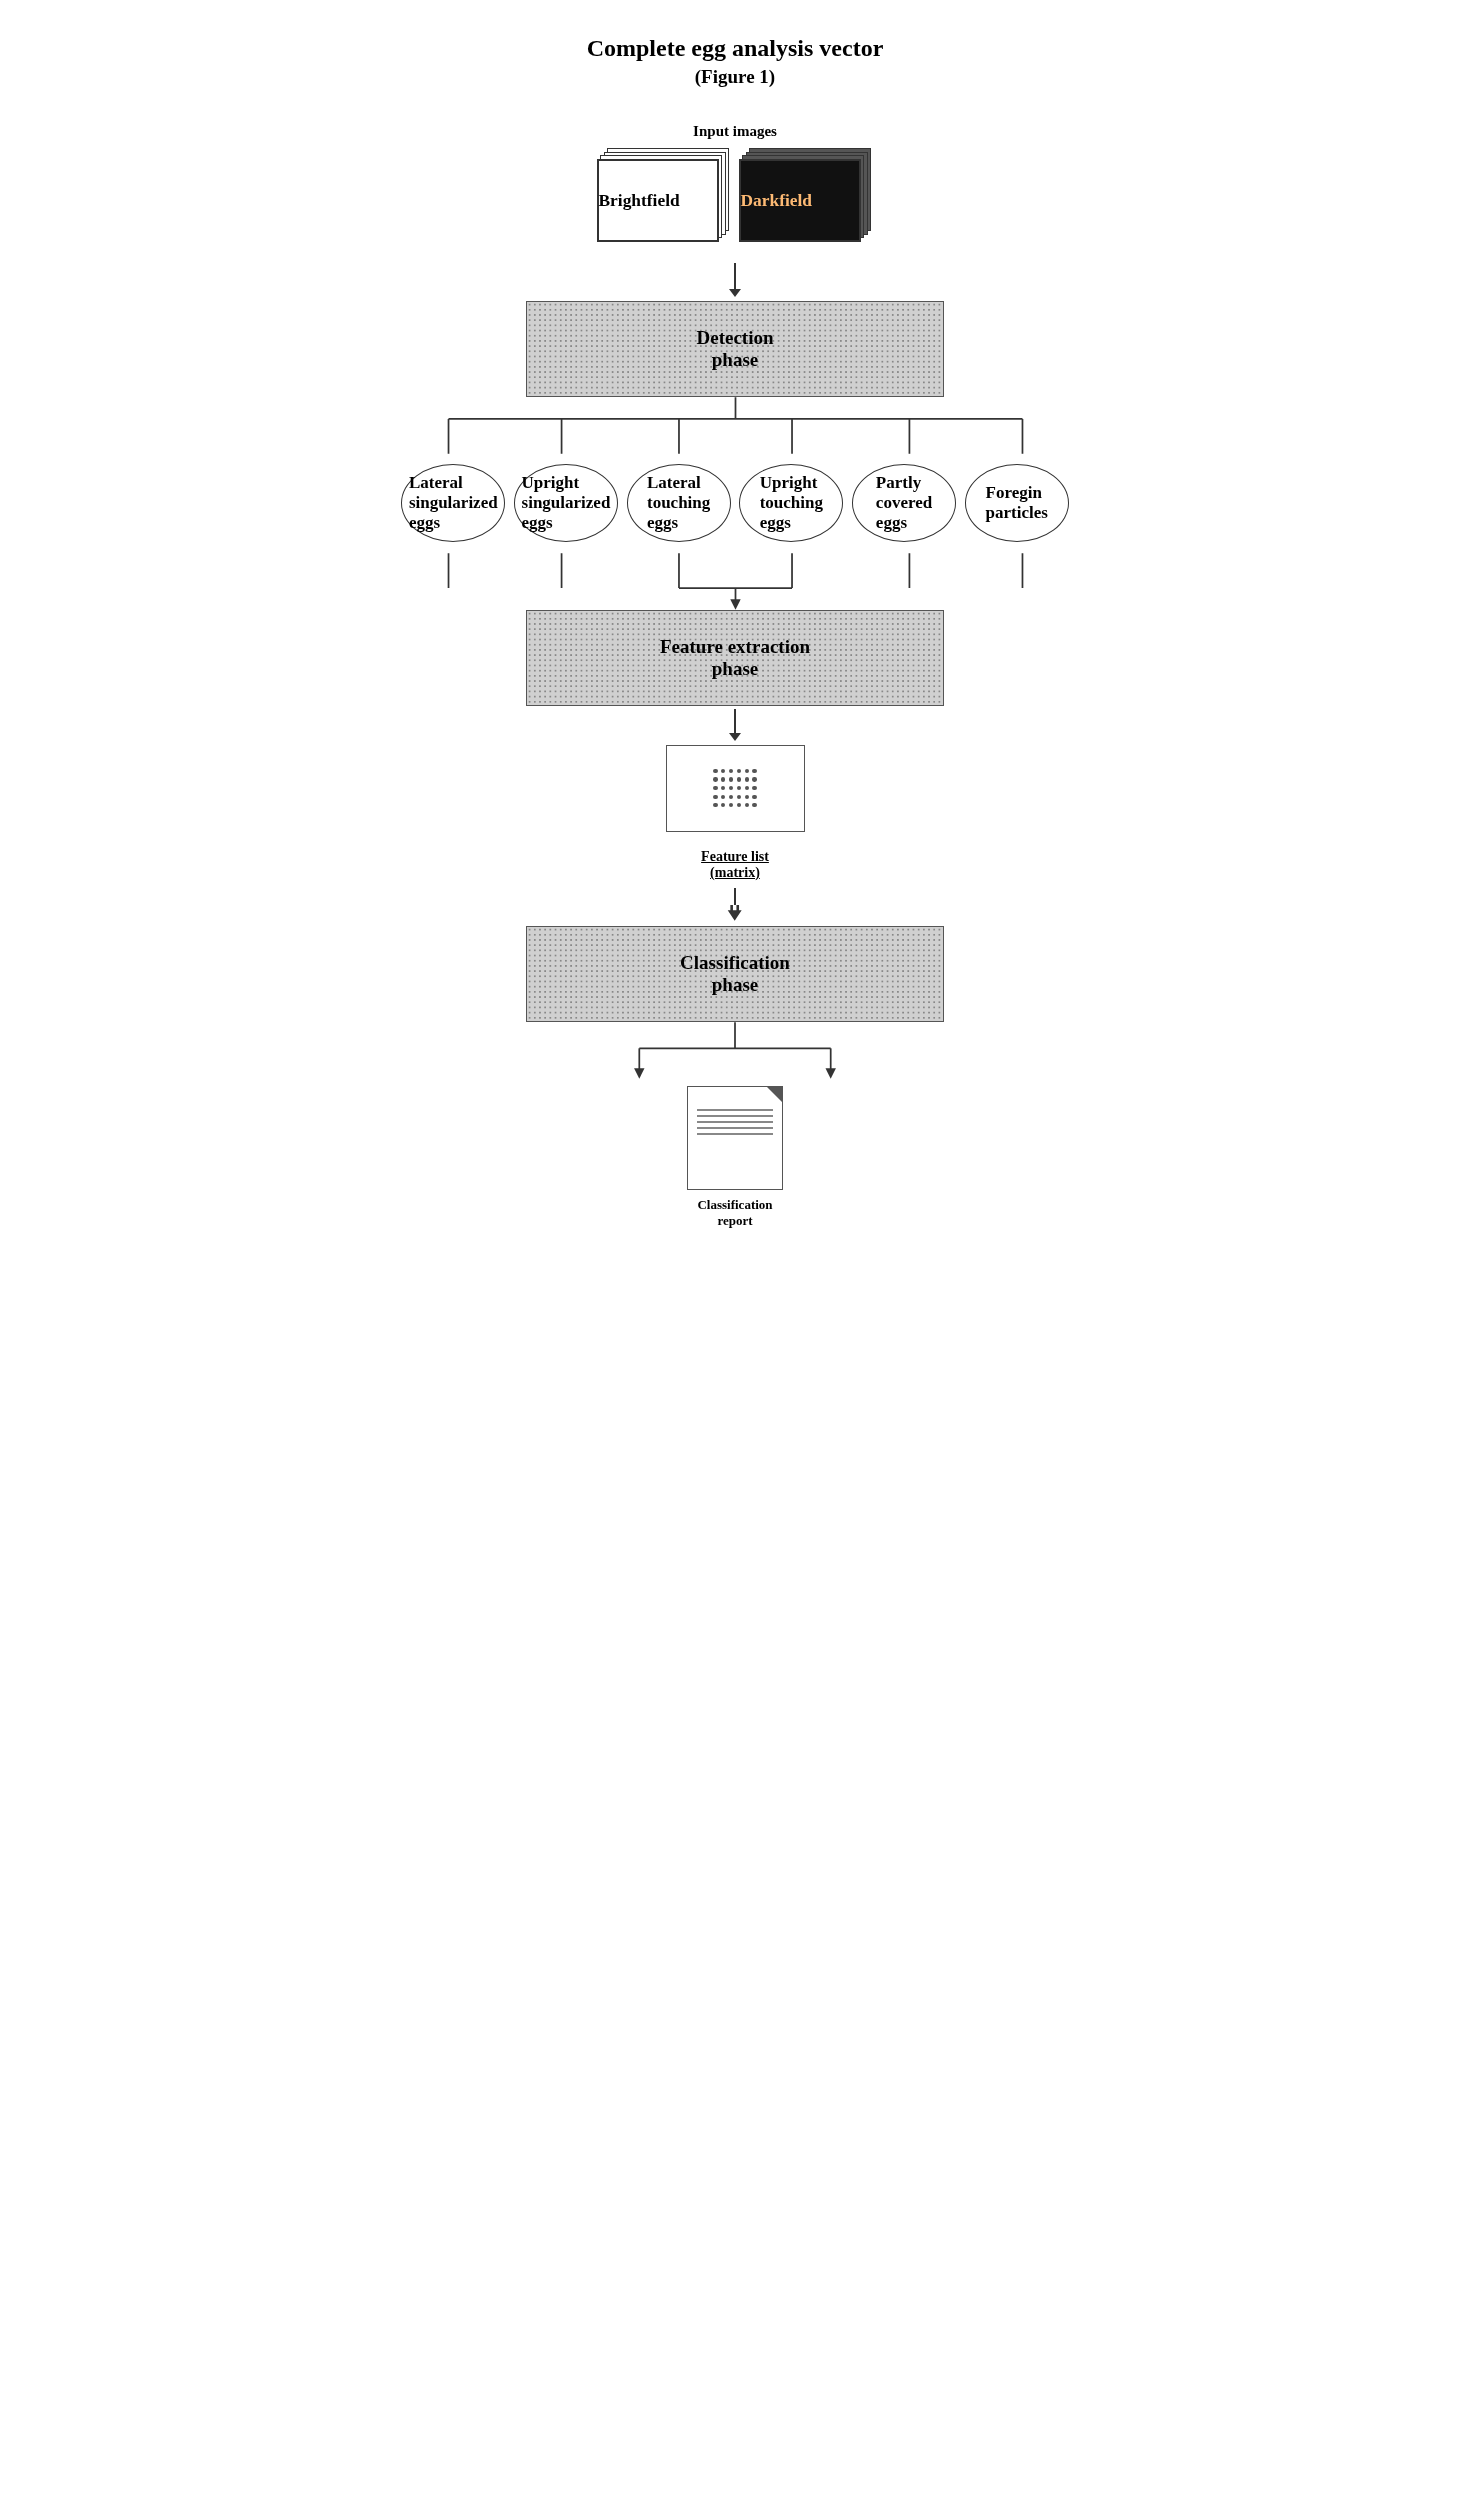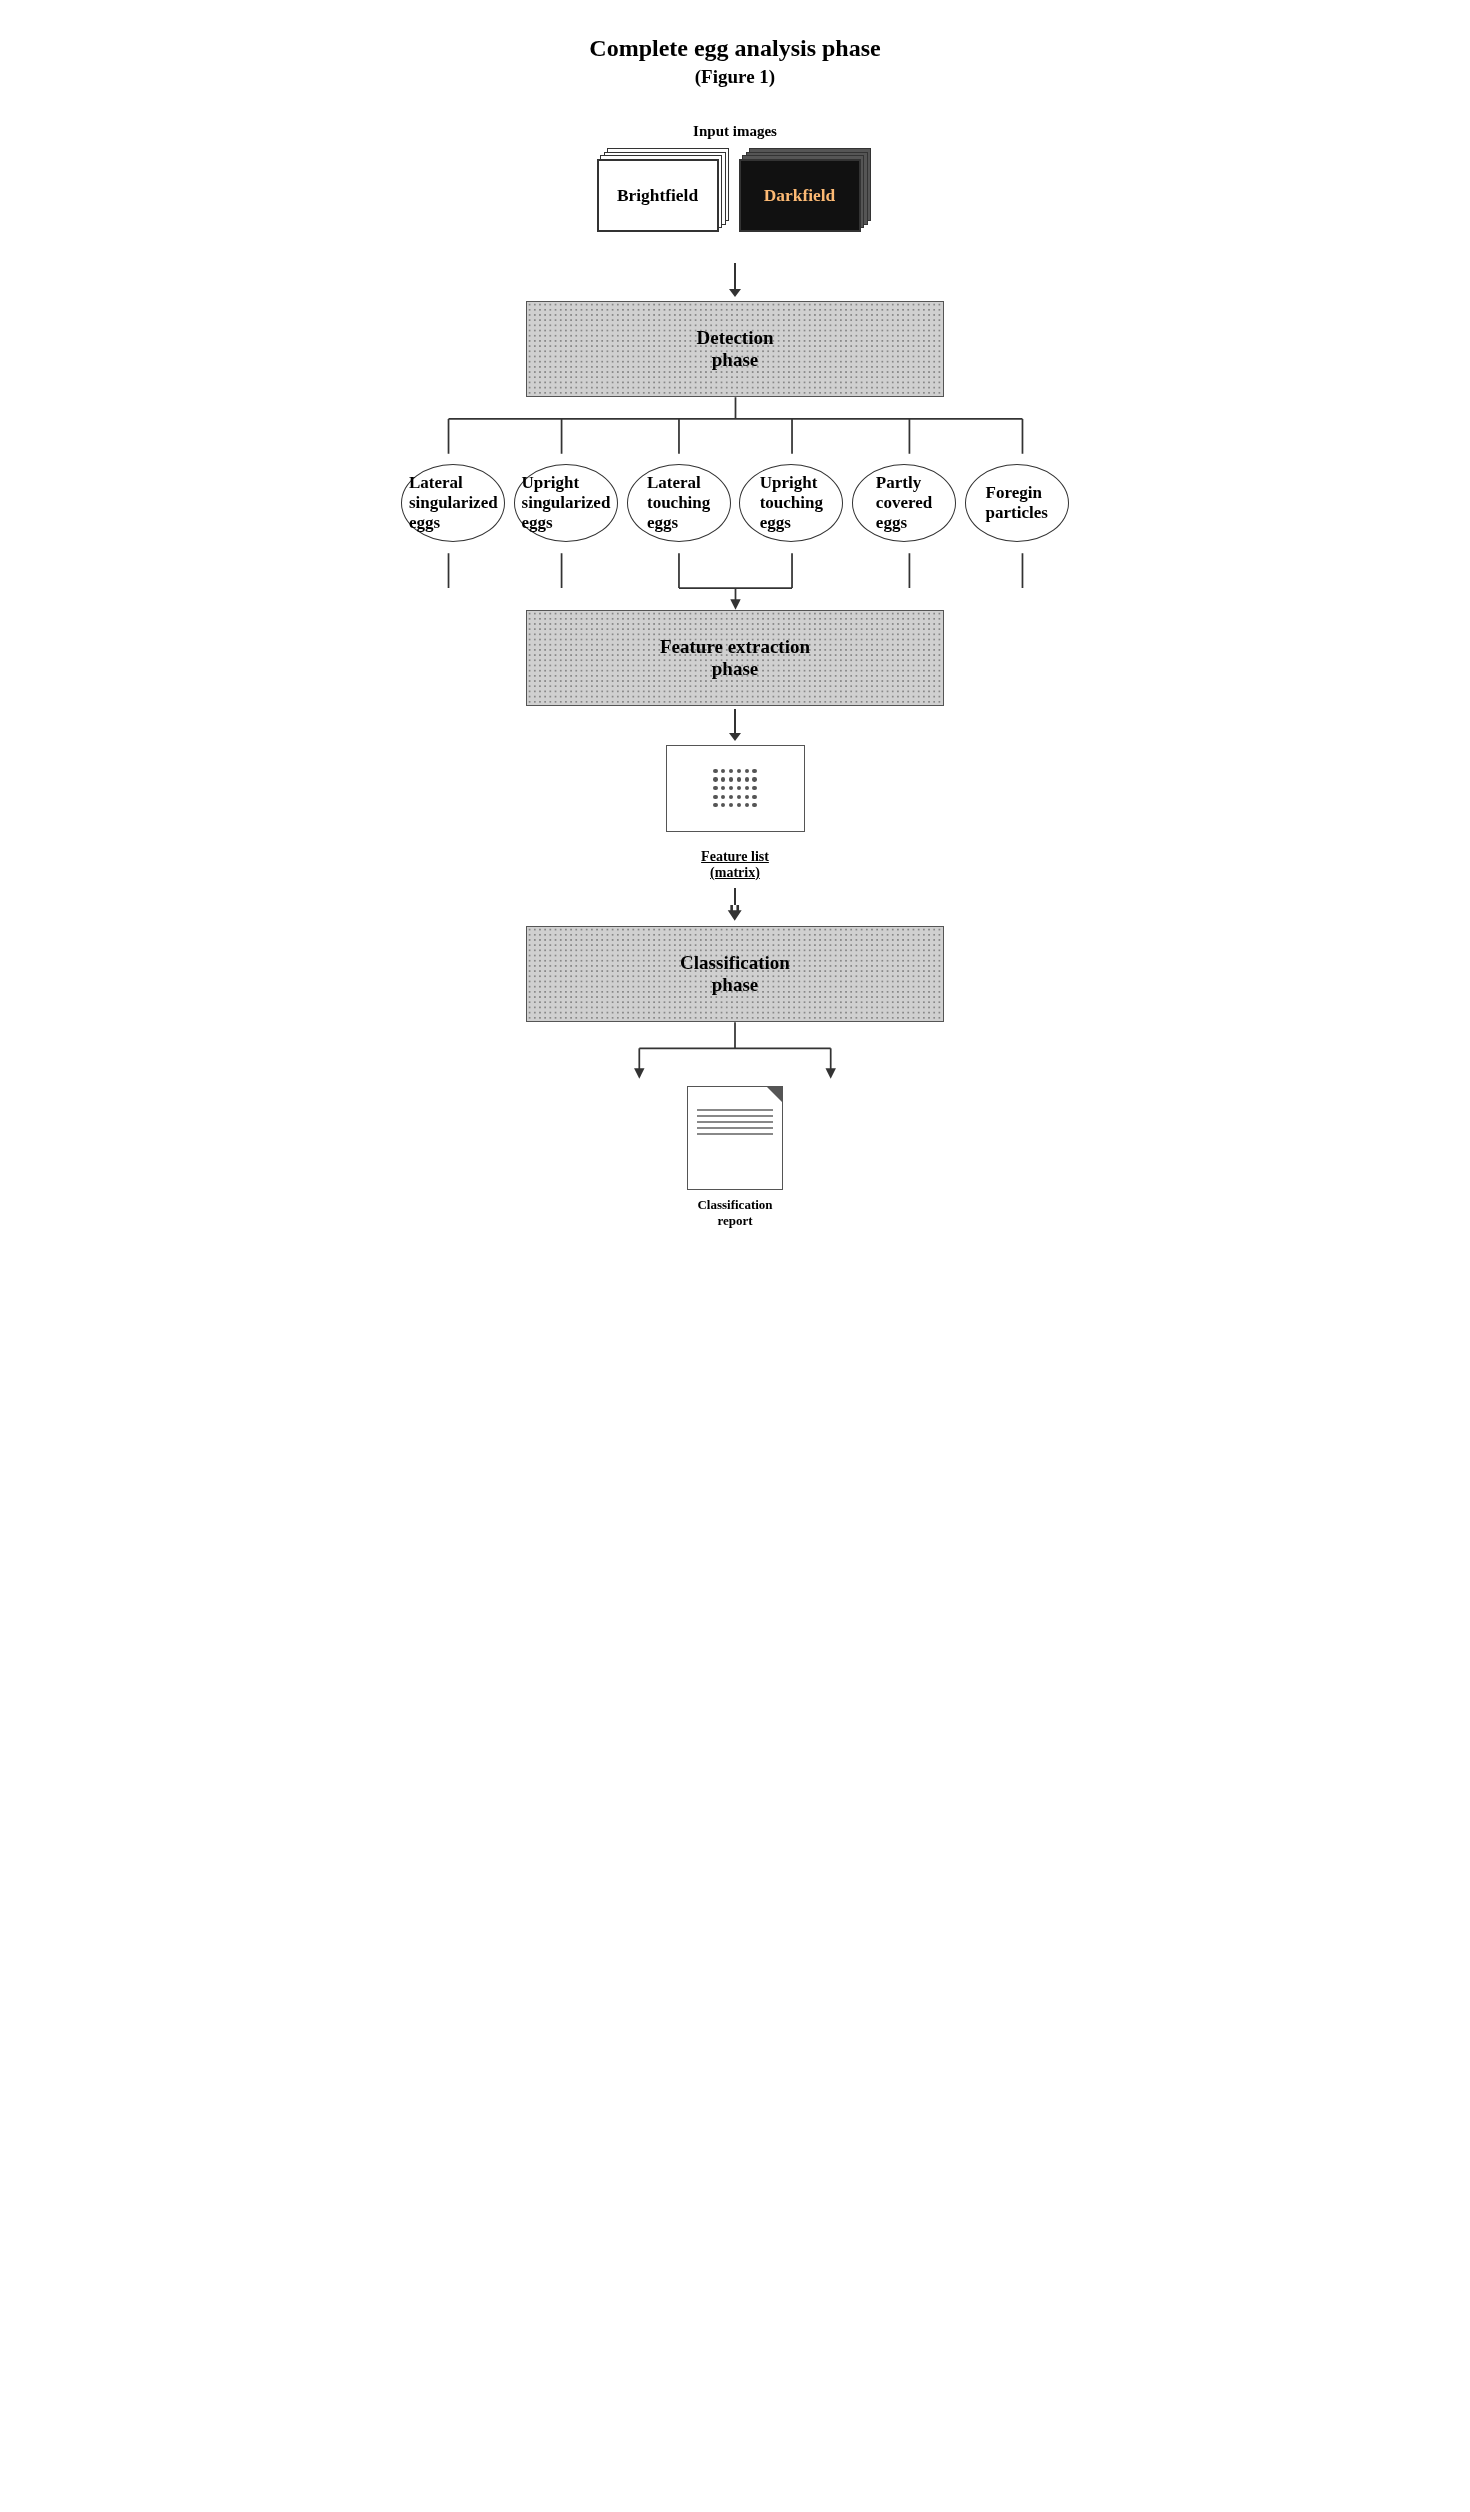--- a/index.html
+++ b/index.html
@@ -50,25 +50,25 @@
       align-items: center;
     }
     .stacked-cards {
       position: relative;
       width: 135px;
       height: 96px;
     }
     .card {
       position: absolute;
       width: 122px;
-      height: 73px;
+      height: 83px;
       border: 1.7px solid #333;
       display: flex;
       align-items: center;
-      justify-content: center;
+      justify-content: flex-start;
       font-size: 17.4px;
       font-weight: bold;
     }
     .card-shadow3 { left: 10.4px; top: 0px; background: #fff; }
     .card-shadow2 { left: 7px; top: 3.5px; background: #fff; }
     .card-shadow1 { left: 3.5px; top: 7px; background: #fff; }
     .card-main { left: 0px; top: 10.4px; background: #fff; border: 2.2px solid #333; }
     .card-dark { background: #111 !important; color: #fdba74; border: 2.2px solid #333; }
     .card-dark-shadow { background: #555 !important; }
 
@@ -223,21 +223,21 @@
       font-weight: bold;
       text-align: center;
       margin-top: 7px;
     }
   </style>
 </head>
 <body>
 
 <div class="page">
 
-  <div class="main-title">Complete egg analysis phase</div>
+  <div class="main-title">Complete egg analysis vector</div>
   <div class="sub-title">(Figure 1)</div>
 
   <div class="input-label">Input images</div>
 
   <div class="image-stacks">
 
     <div class="stack-group">
       <div class="stacked-cards">
         <div class="card card-shadow3"></div>
         <div class="card card-shadow2"></div>

